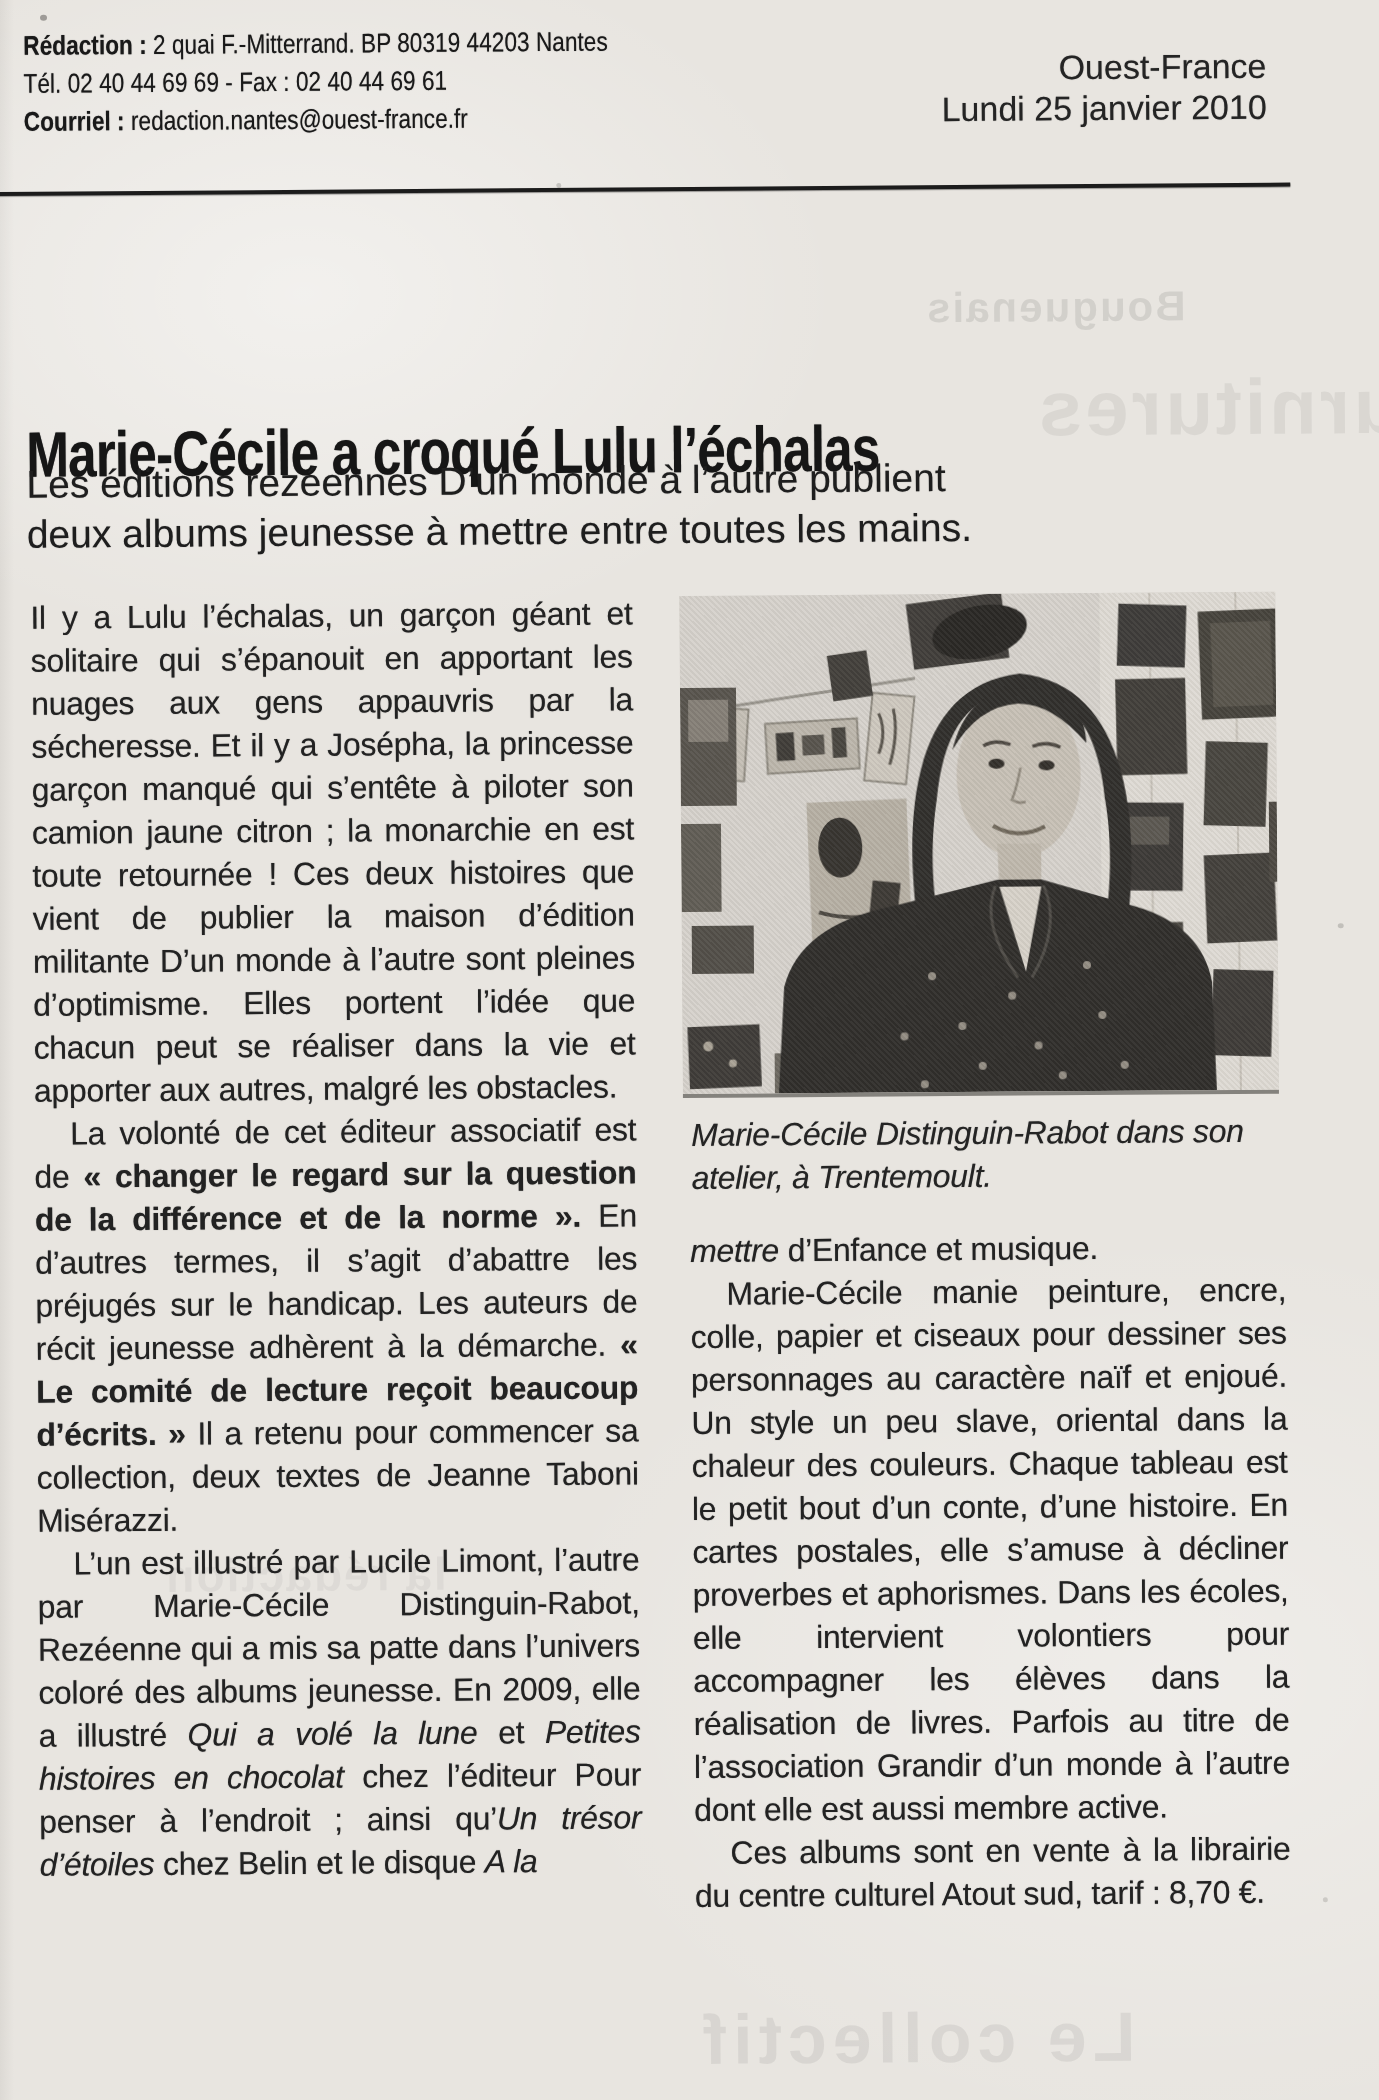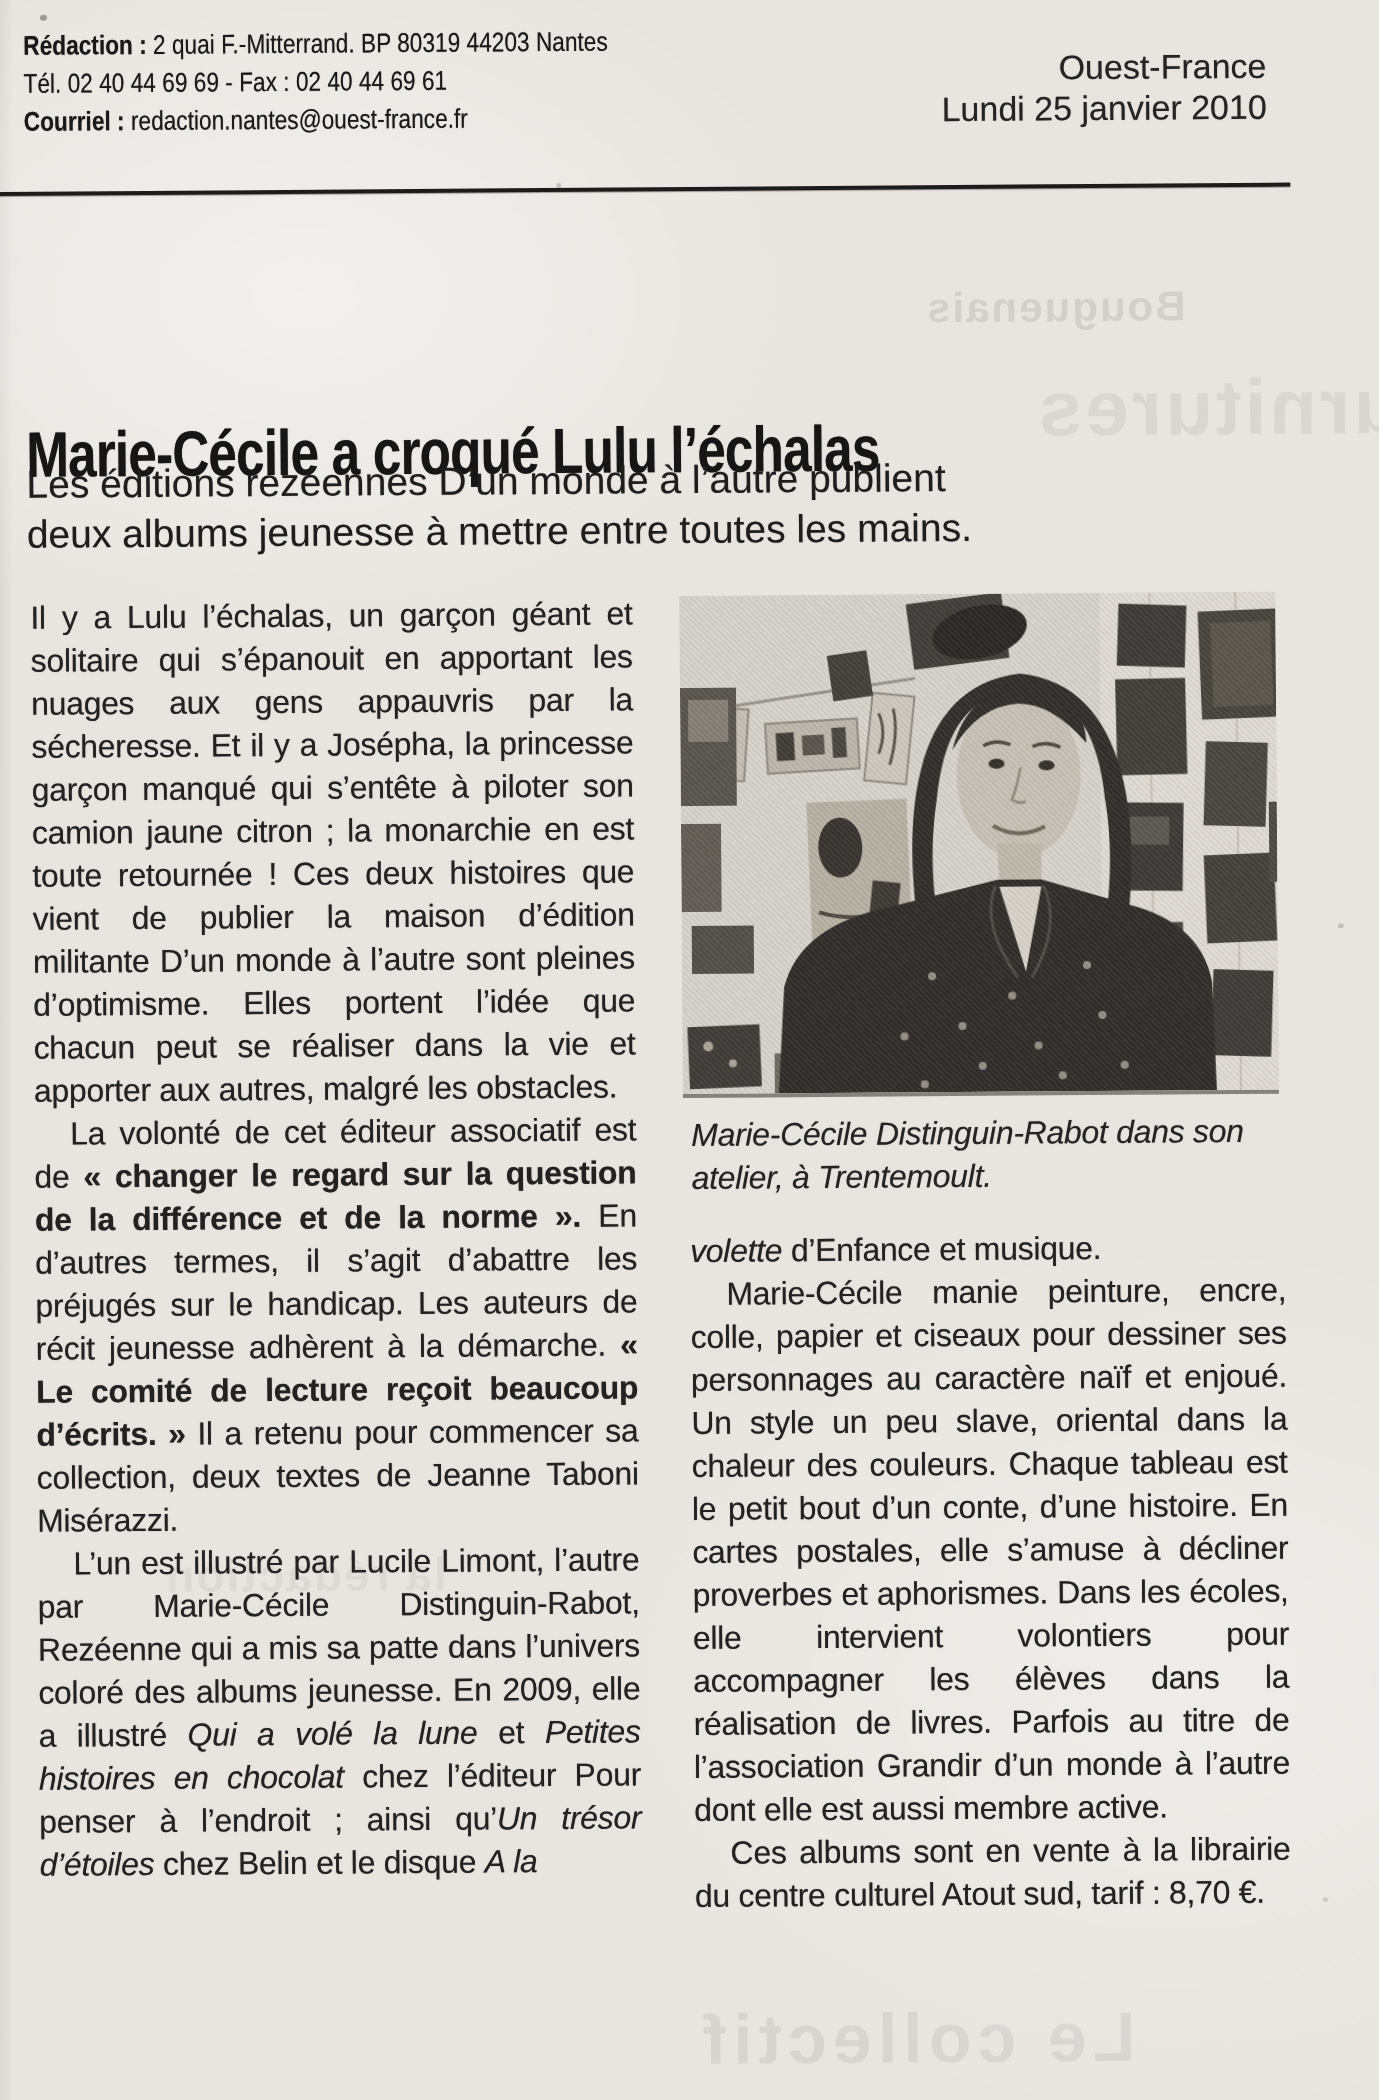--- a/index.html
+++ b/index.html
@@ -196,19 +196,19 @@
                 <circle cx="420" cy="422" r="4"></circle>
               <circle cx="442" cy="472" r="4"></circle>
                 <circle cx="405" cy="372" r="4"></circle>
             </g>
           </g>
         </svg>
         <div class="halftone"></div>
       </figure>
       <figcaption><span class="i">Marie-Cécile Distinguin-Rabot dans son atelier, à Trentemoult.</span></figcaption>
 
-      <p class="noindent"><span class="i">volette</span><span> d’Enfance et musique.</span></p>
+      <p class="noindent"><span class="i">mettre</span><span> d’Enfance et musique.</span></p>
       <p><span>Marie-Cécile manie peinture, encre, colle, papier et ciseaux pour dessiner ses personnages au caractère naïf et enjoué. Un style un peu slave, oriental dans la chaleur des couleurs. Chaque tableau est le petit bout d’un conte, d’une histoire. En cartes postales, elle s’amuse à décliner proverbes et aphorismes. Dans les écoles, elle intervient volontiers pour accompagner les élèves dans la réalisation de livres. Parfois au titre de l’association Grandir d’un monde à l’autre dont elle est aussi membre active.</span></p>
       <p><span>Ces albums sont en vente à la librairie du centre culturel Atout sud, tarif : 8,70 €.</span></p>
     </div>
 
   </div>
 </div>
 
 </body></html>

